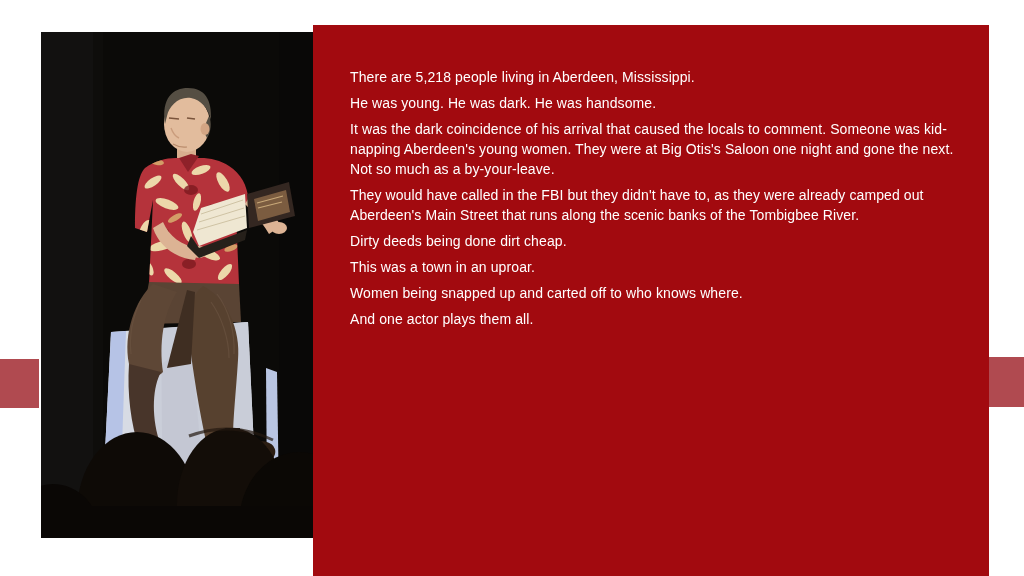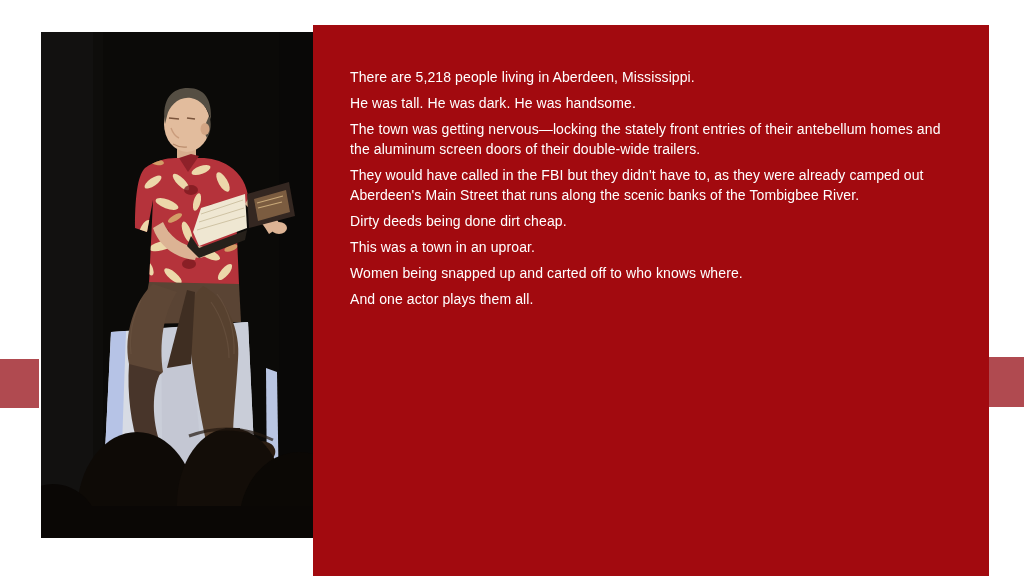--- a/index.html
+++ b/index.html
@@ -165,22 +165,22 @@
         <ellipse cx="12" cy="500" rx="46" ry="48" fill="#0a0705"></ellipse>
         <rect x="0" y="474" width="272" height="32" fill="#0a0705"></rect>
         <path d="M148 404 q42 -16 84 4" stroke="#241810" stroke-width="3" fill="none" opacity="0.7"></path>
       </g>
     </svg>
   </figure>
 
   <section class="panel">
     <div class="story">
         <p>There are 5,218 people living in Aberdeen, Mississippi.</p>
-        <p>He was tall. He was dark.  He was handsome.</p>
-        <p>The town was getting nervous—locking the stately front entries of their antebellum homes and the aluminum screen doors of their double-wide trailers.</p>
+        <p>He was young. He was dark.  He was handsome.</p>
+        <p>It was the dark coincidence of his arrival that caused the locals to comment. Someone was kid-napping Aberdeen's young women. They were at Big Otis's Saloon one night and gone the next. Not so much as a by-your-leave.</p>
         <p>They would have called in the FBI but they didn't have to, as they were already camped out Aberdeen's Main Street that runs along the scenic banks of the Tombigbee River.</p>
         <p>Dirty deeds being done dirt cheap.</p>
         <p>This was a town in an uproar.</p>
         <p>Women being snapped up and carted off to who knows where.</p>
         <p>And one actor plays them all.</p>
       </div>
   </section>
 
 </div>
 

